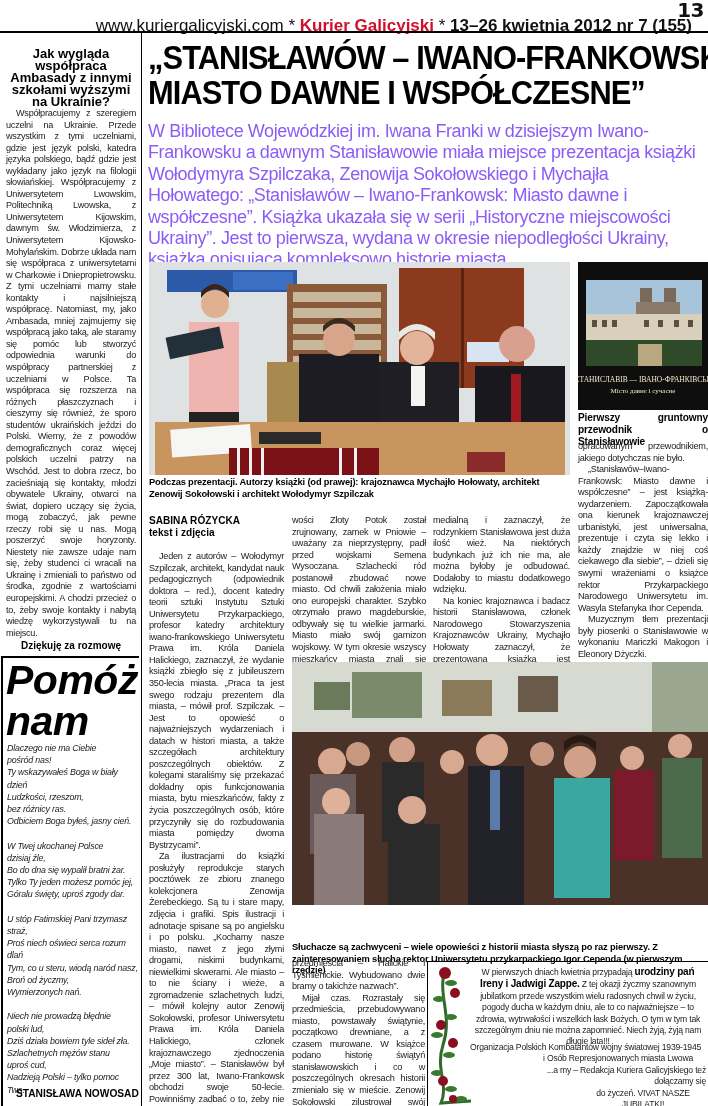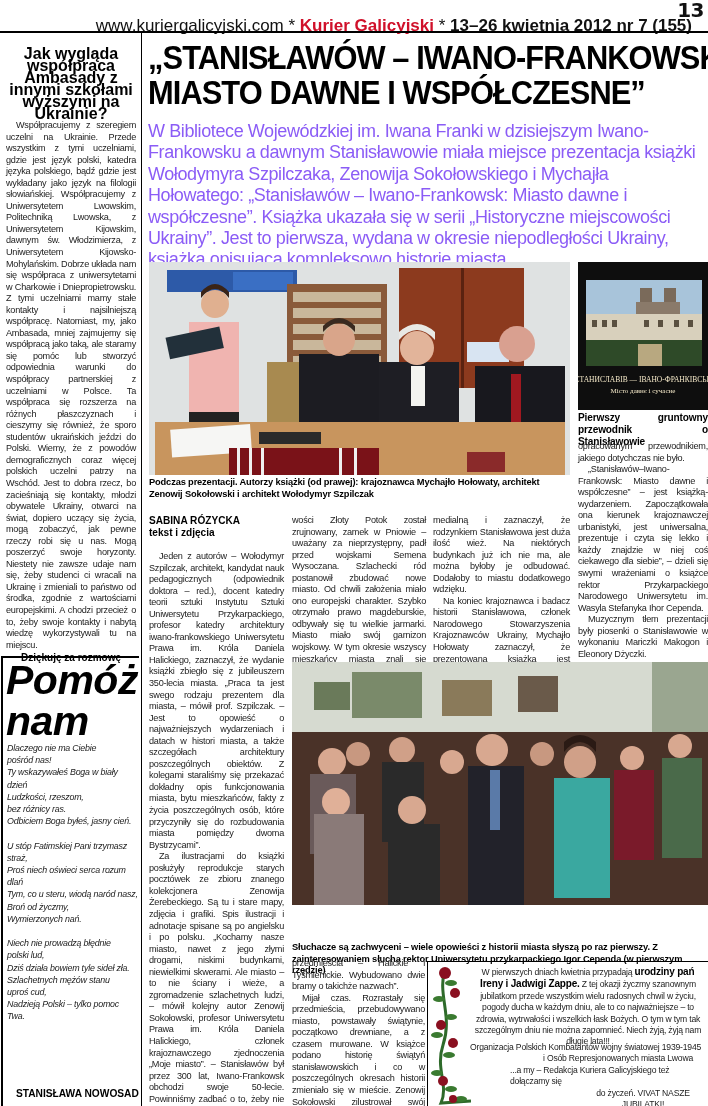--- a/index.html
+++ b/index.html
@@ -12,21 +12,21 @@
   #page-num { right: 4px; top: -2px; font-size: 20px; font-weight: bold; font-family: "DejaVu Sans", sans-serif; letter-spacing: -0.5px; }
   #header-line { right: 16px; top: 16px; font-size: 17px; white-space: nowrap; font-family: "Liberation Sans", sans-serif; }
   #header-line .brand { color: #d0102a; font-weight: bold; }
   #header-line .issue { font-weight: bold; }
   #header-rule { left: 0; top: 31px; width: 708px; height: 2px; background: #000; }
 
   
   .col-text { font-size: 9.15px; line-height: 11.55px; text-align: justify; font-family: "Liberation Sans", sans-serif; letter-spacing: -0.25px; color: #222; }
   .col-text p { text-indent: 10px; }
   .col-text p.noindent { text-indent: 0; }
-  .qhead { font-weight: bold; font-size: 16px; line-height: 12px; text-align: center; color: #000; letter-spacing: 0; }
+  .qhead { font-weight: bold; font-size: 13px; line-height: 12px; text-align: center; color: #000; letter-spacing: 0; }
   #left-col { left: 6px; top: 48px; width: 130px; }
   #left-thanks { font-weight: bold; font-size: 10px; text-align: center; margin-top: 1px; color: #000; letter-spacing: 0; }
 
   
   #poem-box { left: 1px; top: 656px; width: 138px; height: 450px; border-left: 2px solid #000; border-top: 2px solid #000; }
   #poem-title { left: 6px; top: 660px; font-size: 41px; line-height: 41px; font-weight: bold; font-style: italic; font-family: "Liberation Sans", sans-serif; letter-spacing: -0.5px; color: #000; }
   #poem-body { left: 7px; top: 742px; width: 132px; font-size: 8.9px; line-height: 12.2px; font-style: italic; color: #222; letter-spacing: -0.2px; }
   #poem-body .stanza { margin-bottom: 12.2px; }
   #poem-author { left: 16px; top: 1088px; font-size: 10.2px; font-weight: bold; color: #000; }
 
@@ -60,21 +60,21 @@
   #col5 { left: 292px; top: 958px; width: 133px; }
 
   
   #greeting-box { left: 427px; top: 961px; width: 281px; height: 145px; border-left: 1.5px solid #000; border-top: 1.5px solid #000; }
   #greeting-vine { left: 431px; top: 965px; width: 40px; height: 141px; }
   #greeting-text { left: 470px; top: 966px; width: 236px; font-size: 8.6px; line-height: 11.4px; text-align: center; color: #222; letter-spacing: -0.2px; }
   #greeting-text b { font-size: 10px; color: #000; }
   #greeting-sign { left: 470px; top: 1042px; width: 236px; font-size: 8.6px; line-height: 11.4px; text-align: right; color: #222; letter-spacing: -0.2px; }
   #greeting-sign .l1 { text-align: left; }
   #greeting-sign .l2 { text-align: center; padding-left: 60px; }
-  #greeting-sign .l3 { text-align: left; padding-left: 40px; }
+  #greeting-sign .l3 { text-align: right; padding-left: 40px; }
   #greeting-sign .l4 { text-align: center; padding-left: 110px; }
 </style>
 </head>
 <body>
 
 <div class="abs" id="page-num">13</div>
 <div class="abs" id="header-line">
   <span>www.kuriergalicyjski.com</span><span> * </span><span class="brand">Kurier Galicyjski</span><span> * </span><span class="issue">13–26 kwietnia 2012 nr 7 (155)</span>
 </div>
 <div class="abs" id="header-rule"></div>
@@ -91,20 +91,27 @@
   <div>nam</div>
 </div>
 <div class="abs" id="poem-body">
     <div class="stanza">
       <div>Dlaczego nie ma Ciebie</div>
       <div>pośród nas!</div>
       <div>Ty wskazywałeś Boga w biały dzień</div>
       <div>Ludzkości, rzeszom,</div>
       <div>bez różnicy ras.</div>
       <div>Odbiciem Boga byłeś, jasny cień.</div>
+    </div>
+    <div class="stanza">
+      <div>W Twej ukochanej Polsce</div>
+      <div>dzisiaj źle,</div>
+      <div>Bo do dna się wypalił bratni żar.</div>
+      <div>Tylko Ty jeden możesz pomóc jej,</div>
+      <div>Góralu święty, uproś zgody dar.</div>
     </div>
     <div class="stanza">
       <div>U stóp Fatimskiej Pani trzymasz</div>
       <div>straż,</div>
       <div>Proś niech oświeci serca rozum</div>
       <div>dlań</div>
       <div>Tym, co u steru, wiodą naród nasz,</div>
       <div>Broń od życzmy,</div>
       <div>Wymierzonych nań.</div>
     </div>

